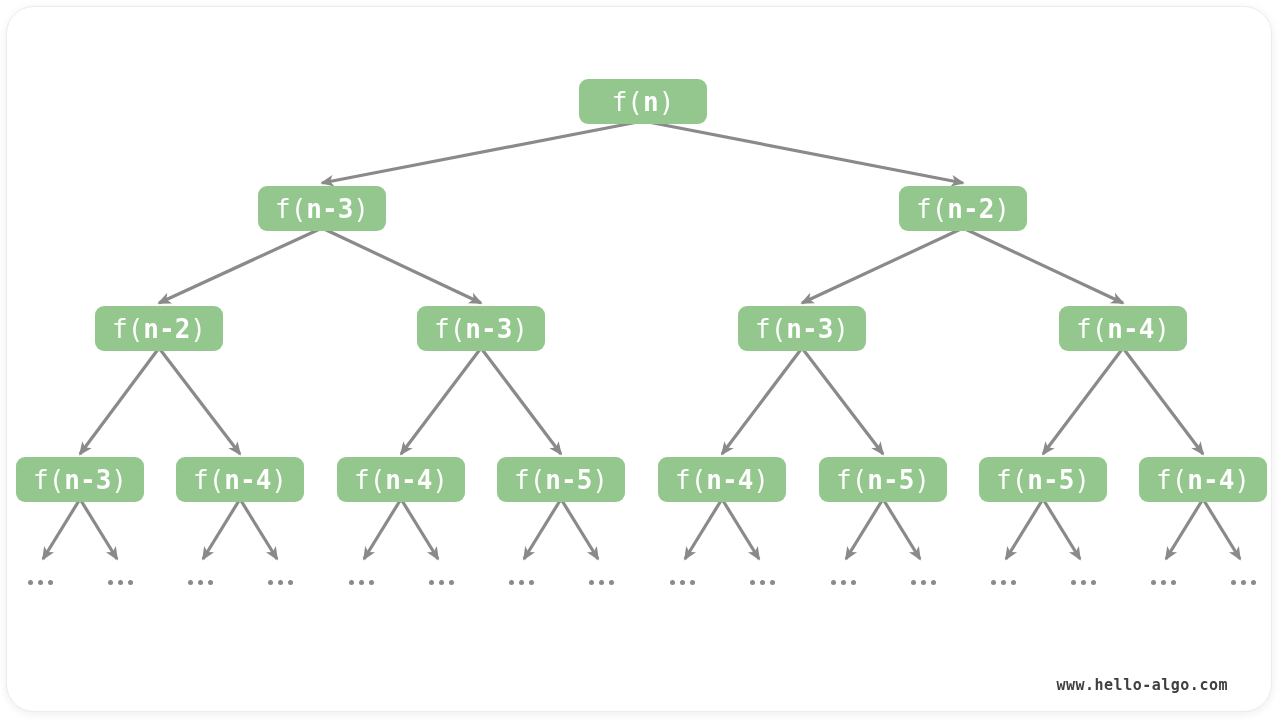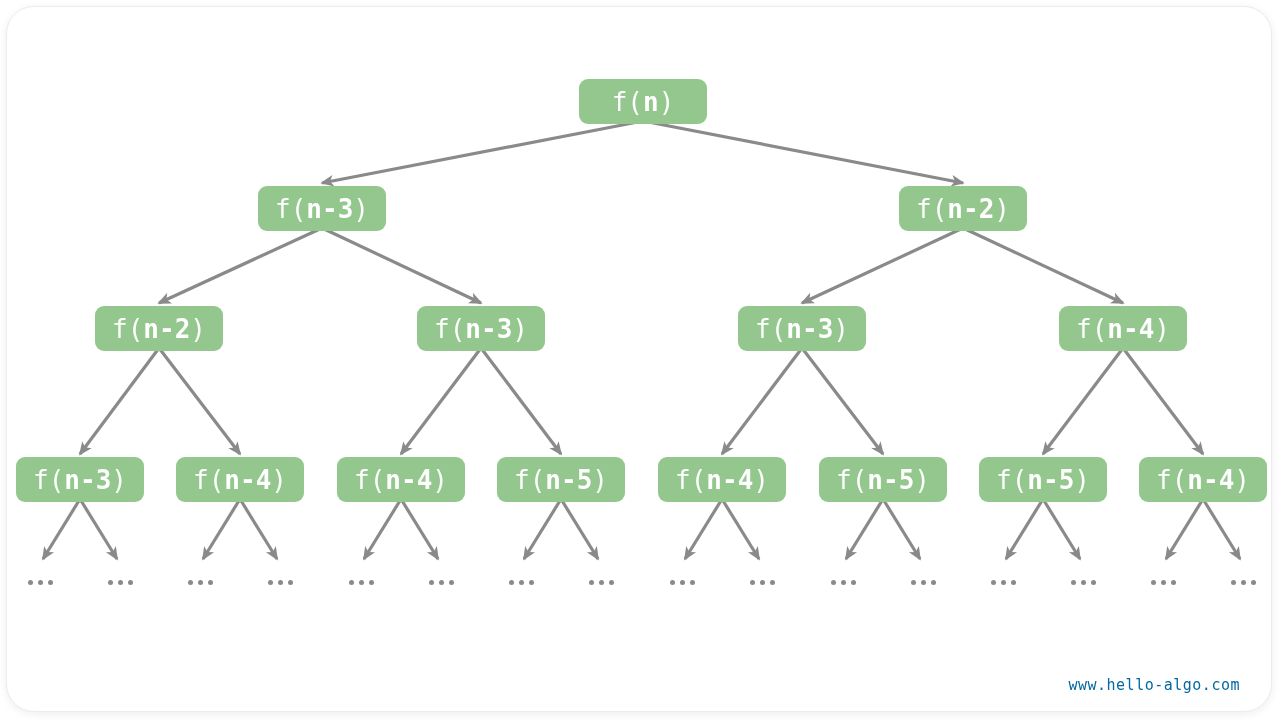--- a/index.html
+++ b/index.html
@@ -58,24 +58,25 @@
     align-items: center;
   }
   .dot {
     width: 5px;
     height: 5px;
     border-radius: 50%;
   }
   .watermark {
     position: absolute;
     top: 676px;
-    right: 40px;
+    right: 52px;
     font-size: 15px;
-    color: #0369a1;
+    color: #404040;
     letter-spacing: 0.5px;
+    font-weight: bold;
   }
 </style>
 </head>
 <body>
 
 <div class="card"></div>
 
 <div class="stage">
   <svg width="1280" height="720" viewBox="0 0 1280 720">
     <defs>

